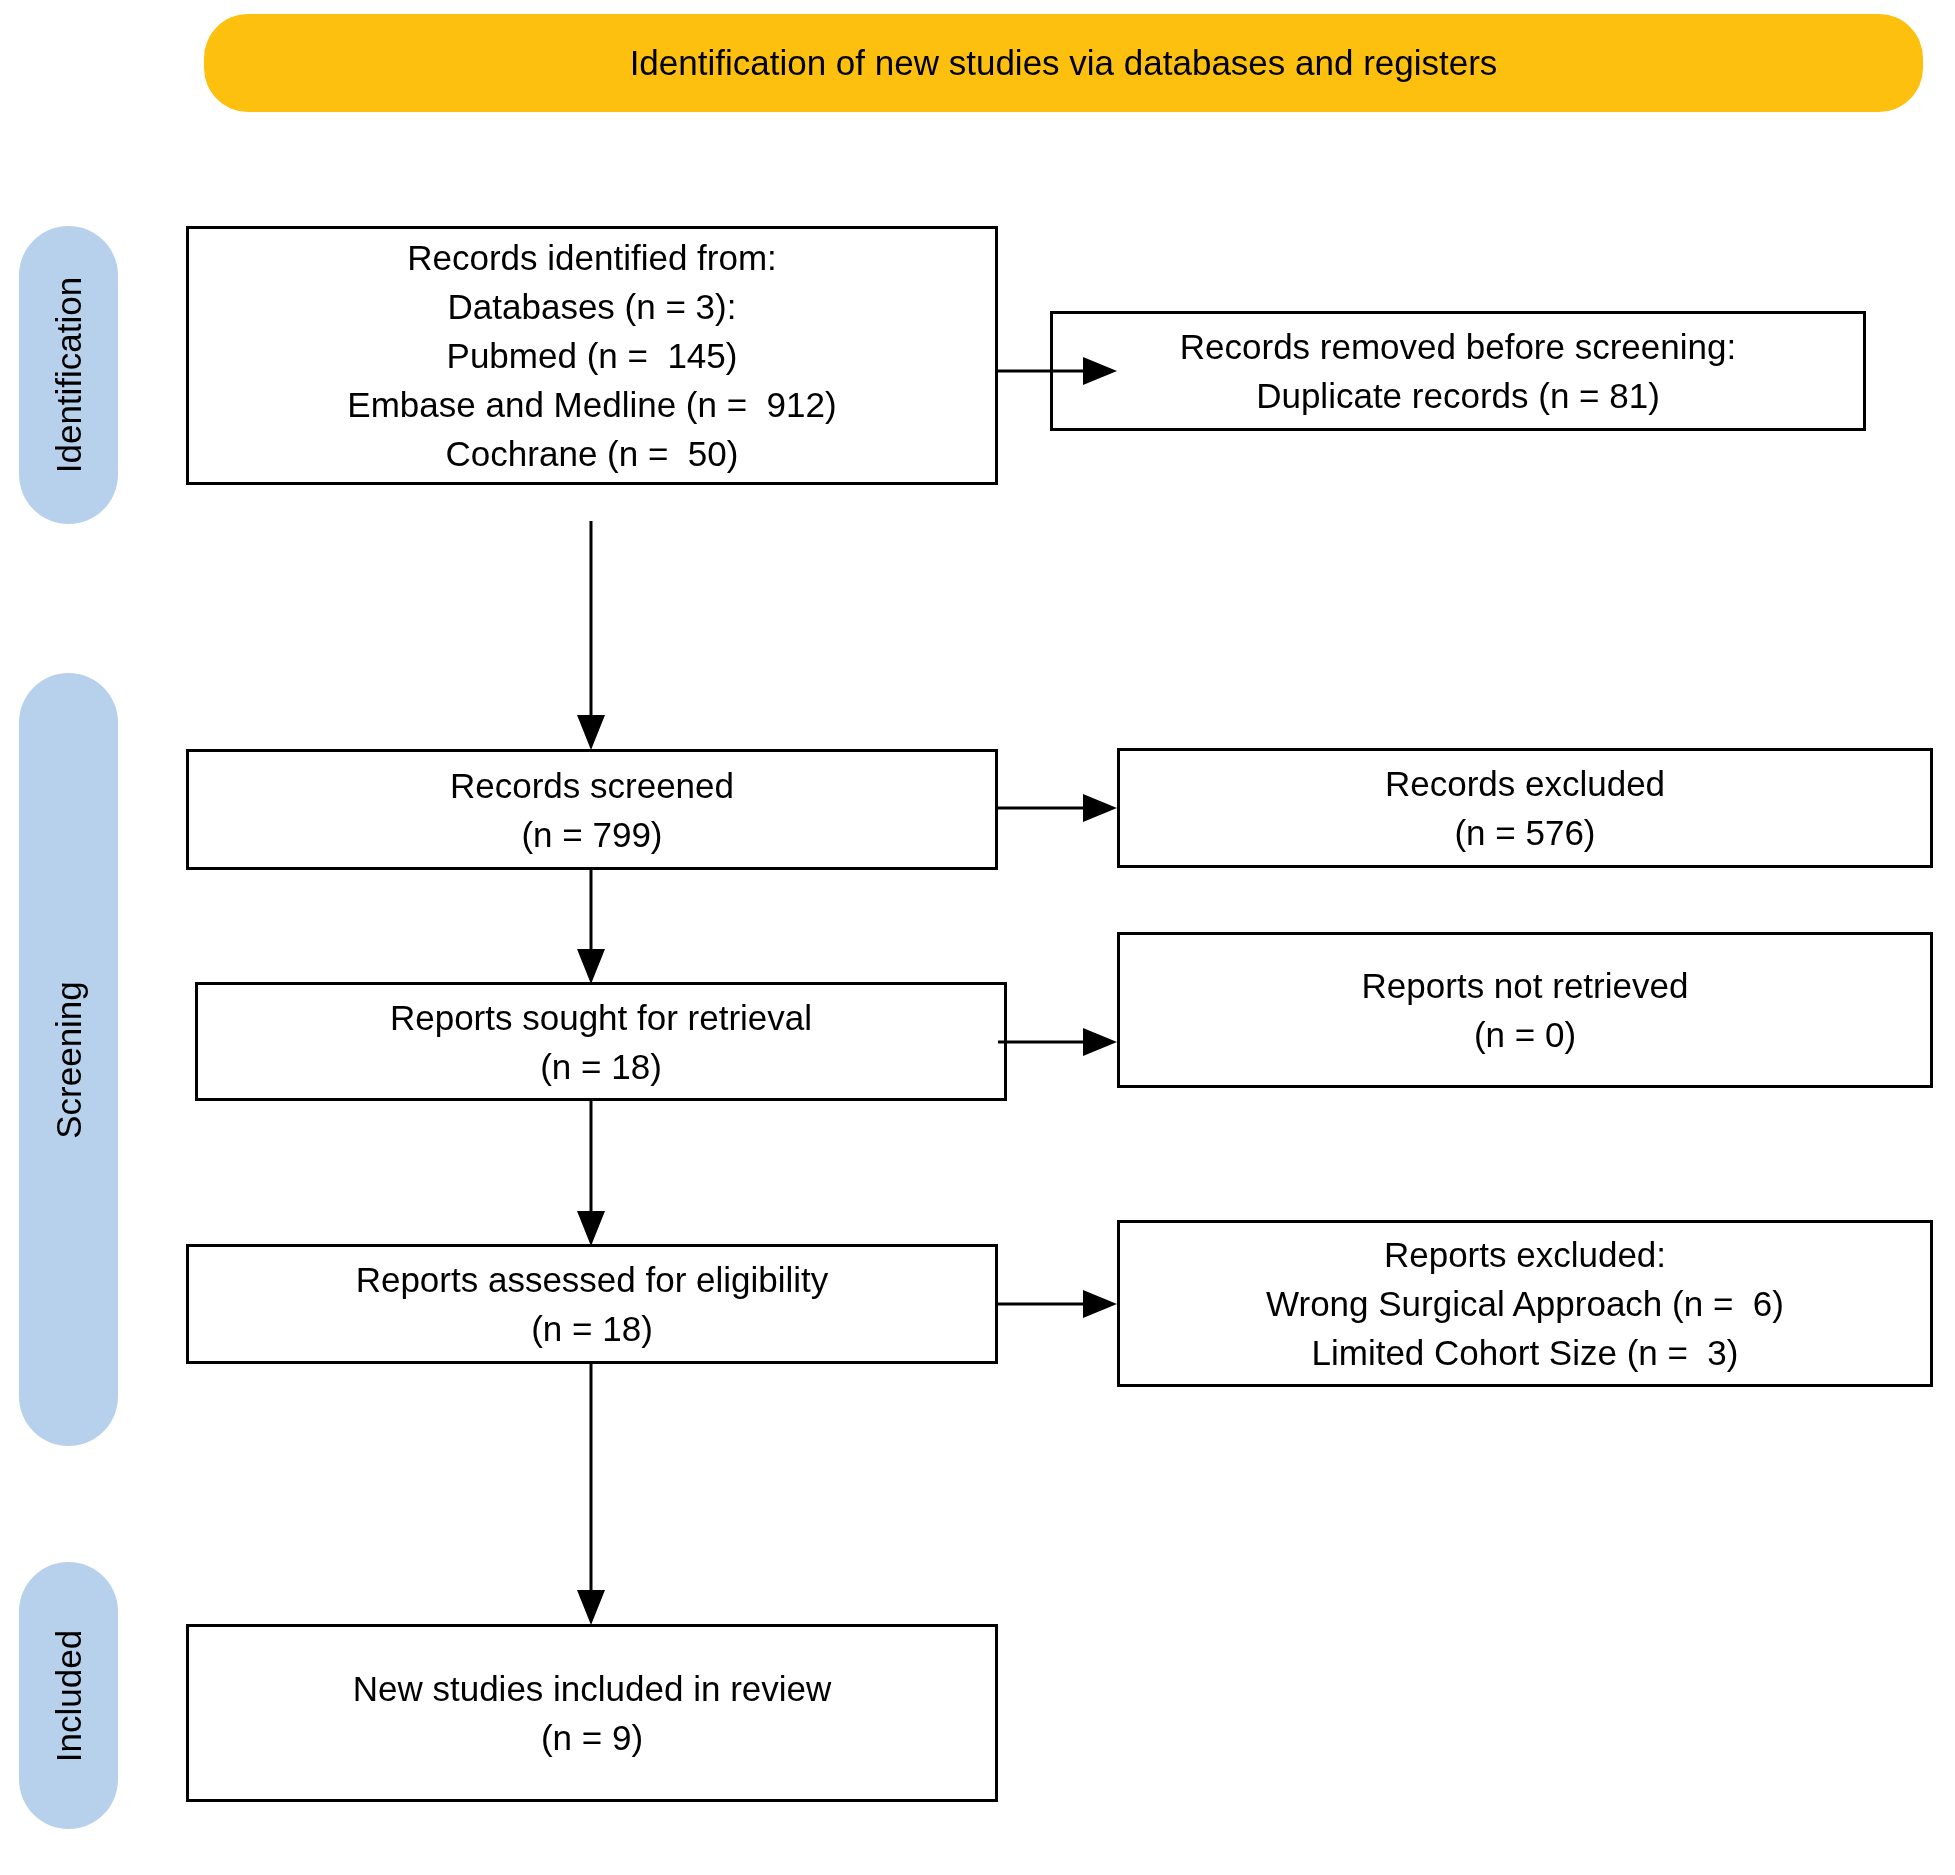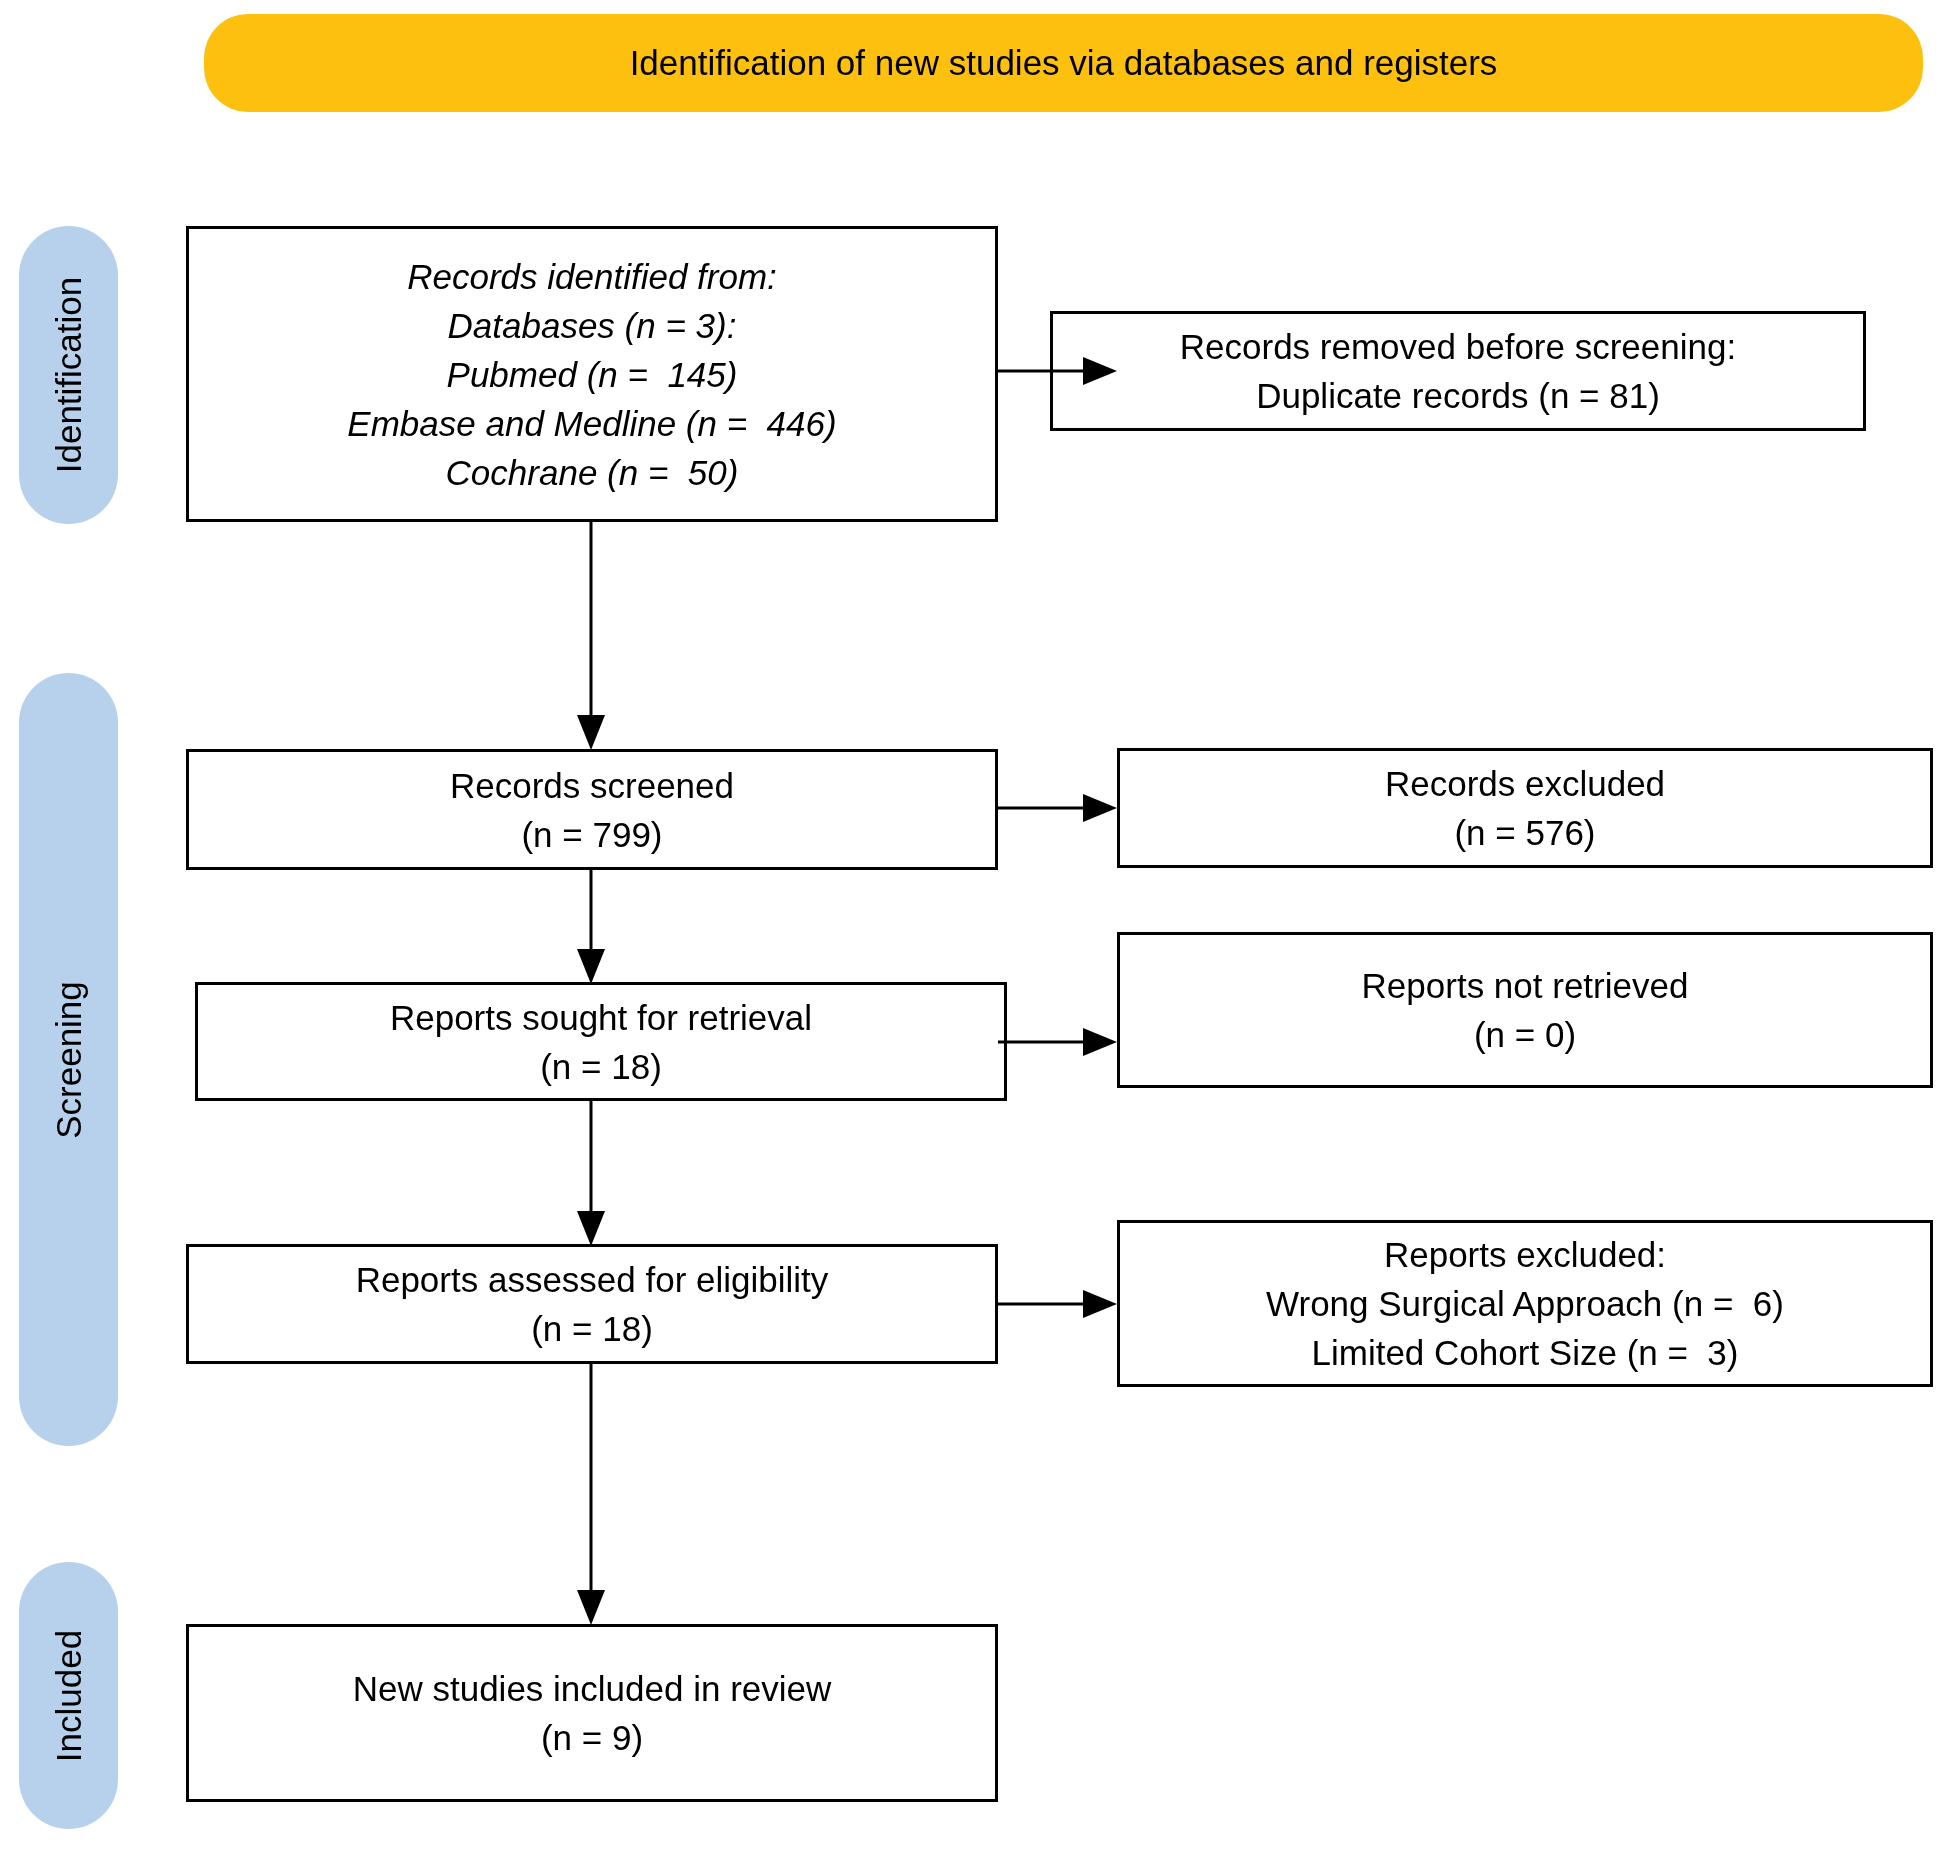--- a/index.html
+++ b/index.html
@@ -71,21 +71,21 @@
     width:0; height:0;
     border-top:14px solid transparent;
     border-bottom:14px solid transparent;
     border-left:34px solid var(--ink);
   }
   
   #pill-identification{ top:226px; height:298px; }
   #pill-screening{ top:673px; height:773px; }
   #pill-included{ top:1562px; height:267px; }
 
-  #box-records-identified{ left:186px; top:226px; width:812px; height:296px;font-style:italic; }
+  #box-records-identified{ left:186px; top:226px; width:812px; height:259px; }
   #box-records-screened{ left:186px; top:749px; width:812px; height:121px; }
   #box-reports-sought{ left:186px; top:982px; width:812px; height:119px;margin-left:9px; }
   #box-reports-assessed{ left:186px; top:1244px; width:812px; height:120px;text-align:right; }
   #box-new-studies{ left:186px; top:1624px; width:812px; height:178px; }
 
   #box-records-removed{ left:1050px; top:311px; width:816px; height:120px; }
   #box-records-excluded{ left:1117px; top:748px; width:816px; height:120px; }
   #box-reports-not-retrieved{ left:1117px; top:932px; width:816px; height:156px; }
   #box-reports-excluded{ left:1117px; top:1220px; width:816px; height:167px; }
 
@@ -113,21 +113,21 @@
   <span class="vtext">Screening</span>
 </div>
 <div class="pill" id="pill-included">
   <span class="vtext">Included</span>
 </div>
 
 <div class="box" id="box-records-identified">
   <div class="line">Records identified from:</div>
   <div class="line">Databases (n = 3):</div>
   <div class="line">Pubmed (n =  145)</div>
-  <div class="line">Embase and Medline (n =  446)</div>
+  <div class="line">Embase and Medline (n =  912)</div>
   <div class="line">Cochrane (n =  50)</div>
 </div>
 
 <div class="box" id="box-records-removed">
   <div class="line">Records removed before screening:</div>
   <div class="line">Duplicate records (n = 81)</div>
 </div>
 
 <div class="box" id="box-records-screened">
   <div class="line">Records screened</div>

